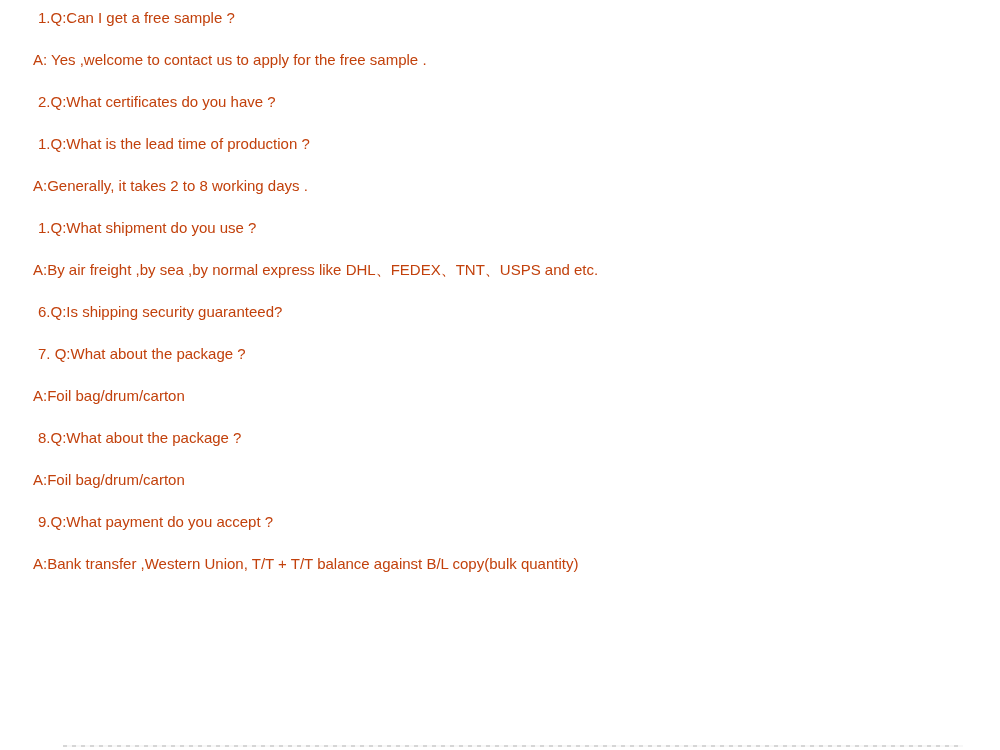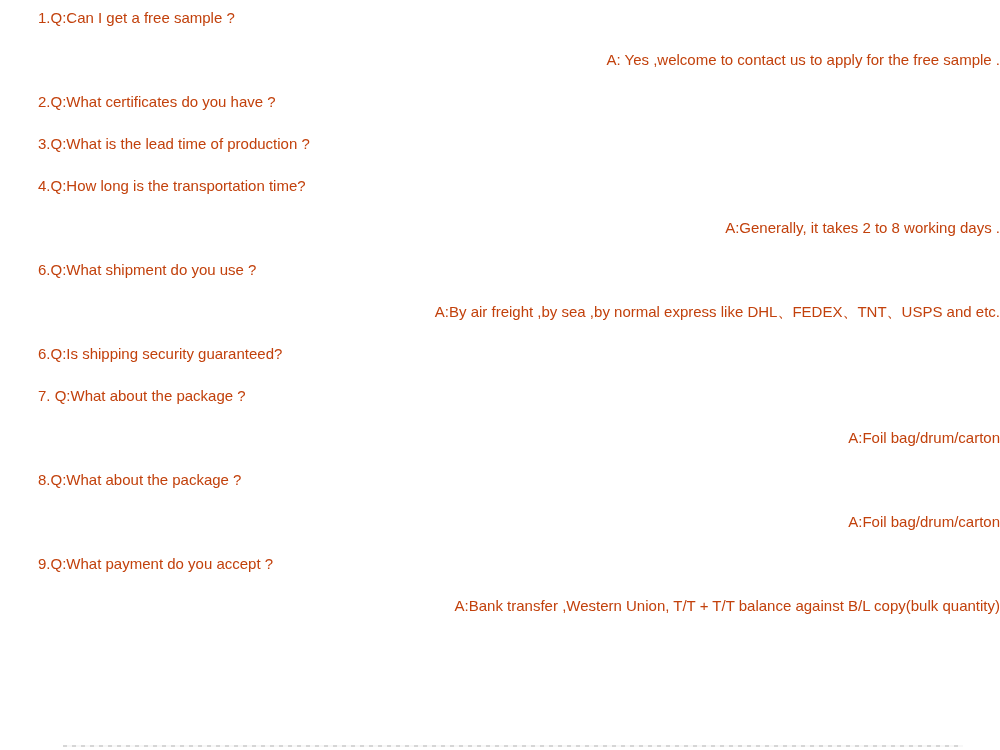--- a/index.html
+++ b/index.html
@@ -23,21 +23,21 @@
     left: 0;
     width: 100%;
   }
   .line {
     height: 42px;
     line-height: 42px;
     white-space: pre;
     overflow: hidden;
   }
   .q-line { padding-left: 38px; }
-  .a-line { padding-left: 33px; text-align: right; }
+  .a-line { padding-left: 33px; }
   .cutoff-remnant {
     position: absolute;
     top: 745px;
     left: 63px;
     width: 900px;
     height: 2px;
     background: repeating-linear-gradient(
       90deg,
       rgba(0, 0, 0, 0.16) 0px, rgba(0, 0, 0, 0.16) 4px,
       rgba(0, 0, 0, 0.03) 4px, rgba(0, 0, 0, 0.03) 9px
@@ -48,26 +48,25 @@
 <body>
 
 <div class="page">
   <div class="faq-list">
 
     <div class="line q-line">1.Q:Can I get a free sample ?</div>
     <div class="line a-line">A: Yes ,welcome to contact us to apply for the free sample .</div>
 
     <div class="line q-line">2.Q:What certificates do you have ?</div>
 
-    <div class="line q-line">3.Q:What is the lead time of production ?</div>
+    <div class="line q-line">1.Q:What is the lead time of production ?</div>
 
-    <div class="line q-line">4.Q:How long is the transportation time?</div>
     <div class="line a-line">A:Generally, it takes 2 to 8 working days .</div>
 
-    <div class="line q-line">6.Q:What shipment do you use ?</div>
+    <div class="line q-line">1.Q:What shipment do you use ?</div>
     <div class="line a-line">A:By air freight ,by sea ,by normal express like DHL、FEDEX、TNT、USPS and etc.</div>
 
     <div class="line q-line">6.Q:Is shipping security guaranteed?</div>
 
     <div class="line q-line">7. Q:What about the package ?</div>
     <div class="line a-line">A:Foil bag/drum/carton</div>
 
     <div class="line q-line">8.Q:What about the package ?</div>
     <div class="line a-line">A:Foil bag/drum/carton</div>
 

